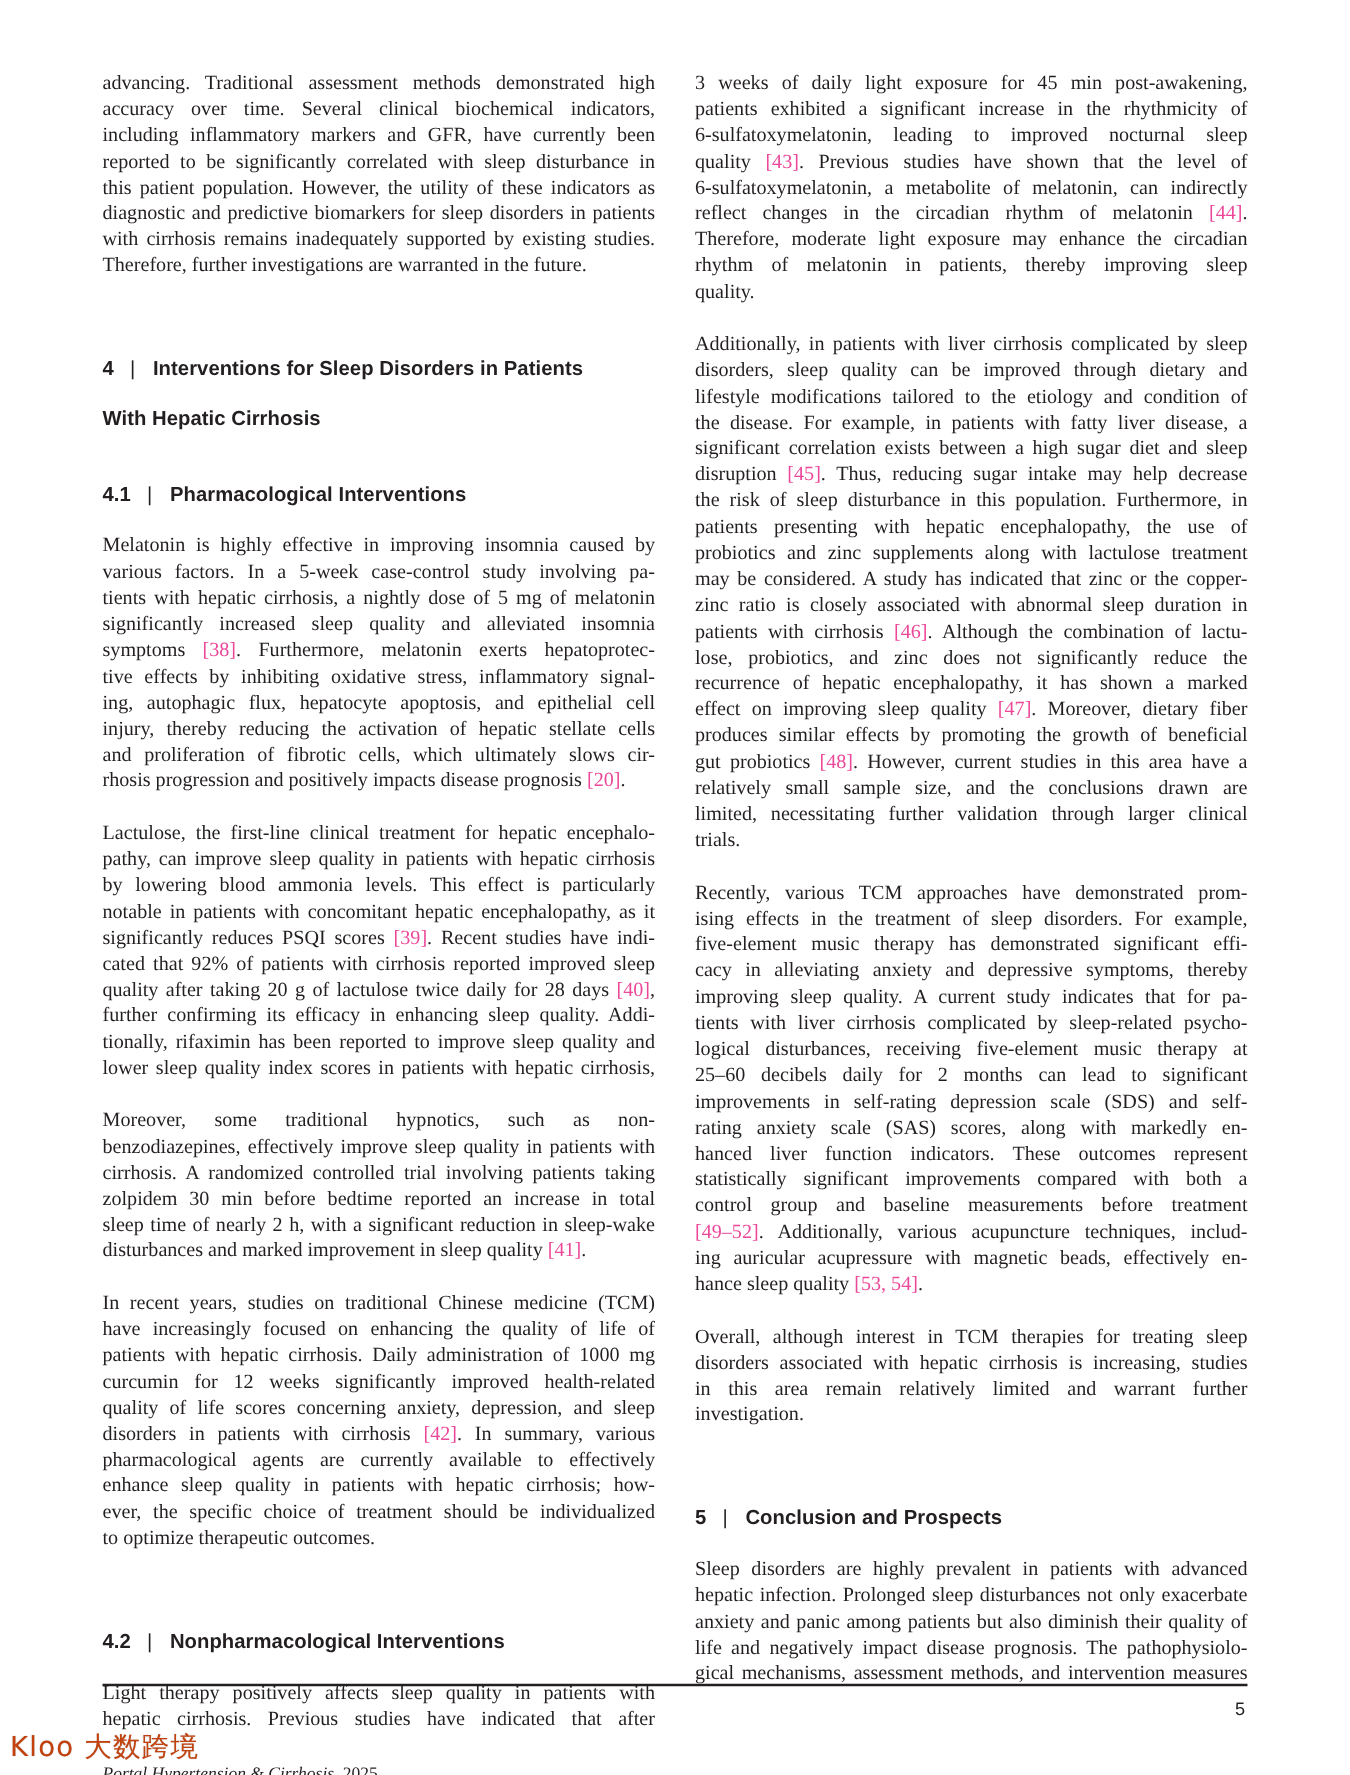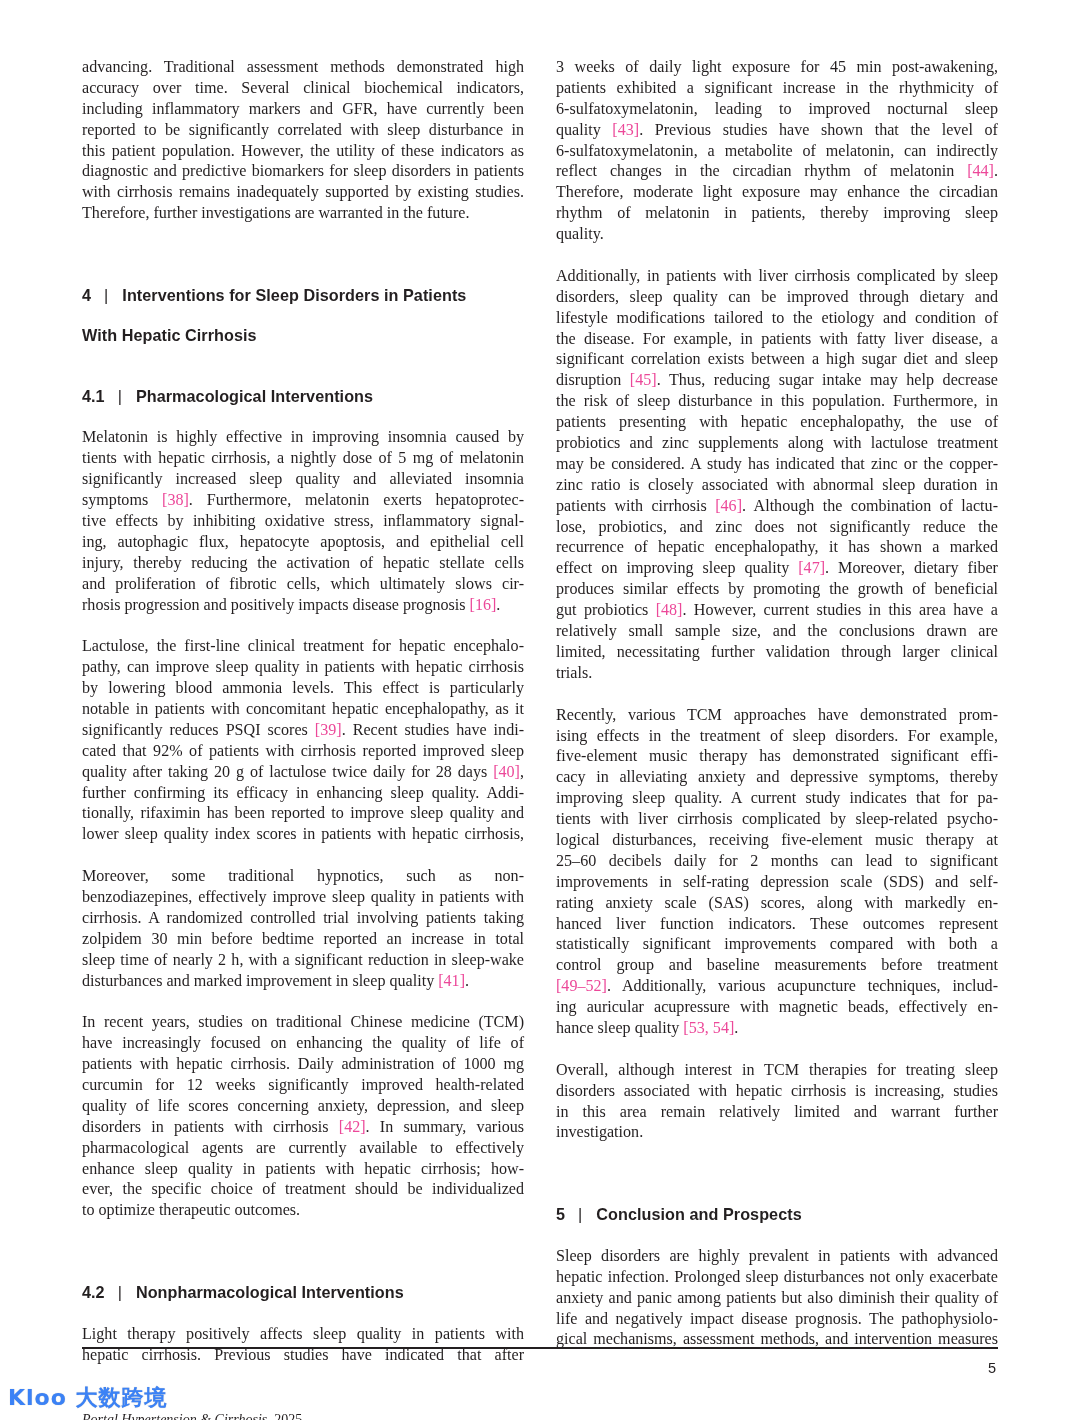--- a/index.html
+++ b/index.html
@@ -36,21 +36,21 @@
       position: absolute; left: 82px; top: 1412px; font-size: 14px; font-style: italic;
       font-family: "Liberation Serif", serif;
     }
     .footer-journal .yr { font-style: normal; }
     .footer-page {
       position: absolute; left: 988px; top: 1360px; font-size: 14.5px;
       font-family: "Liberation Sans", sans-serif;
     }
     .watermark {
       position: absolute; left: 8px; top: 1383px; font-size: 22px;
-      color: #3b82f6; font-family: "DejaVu Sans", sans-serif; font-weight: bold;
+      color: #c2410c; font-family: "DejaVu Sans", sans-serif; font-weight: normal;
       letter-spacing: 1px; text-shadow: 0 0 1px #bdbdbd;
     }
   </style>
 </head>
 <body>
 
 <div class="col col-left">
   <div class="para">
       <span class="line"><span>advancing. Traditional assessment methods demonstrated high</span></span>
       <span class="line"><span>accuracy over time. Several clinical biochemical indicators,</span></span>
@@ -66,28 +66,29 @@
     <span class="num">4</span><span class="bar">|</span><span>Interventions for Sleep Disorders in Patients</span>
   </div>
   <div class="heading">With Hepatic Cirrhosis</div>
   <div class="gap"></div>
   <div class="heading">
     <span class="num">4.1</span><span class="bar">|</span><span>Pharmacological Interventions</span>
   </div>
   <div class="gap"></div>
   <div class="para">
       <span class="line"><span>Melatonin is highly effective in improving insomnia caused by</span></span>
+      <span class="line"><span>various factors. In a 5-week case-control study involving pa-</span></span>
       <span class="line"><span>tients with hepatic cirrhosis, a nightly dose of 5 mg of melatonin</span></span>
       <span class="line"><span>significantly increased sleep quality and alleviated insomnia</span></span>
       <span class="line"><span>symptoms </span><span class="cite">[38]</span><span>. Furthermore, melatonin exerts hepatoprotec-</span></span>
       <span class="line"><span>tive effects by inhibiting oxidative stress, inflammatory signal-</span></span>
       <span class="line"><span>ing, autophagic flux, hepatocyte apoptosis, and epithelial cell</span></span>
       <span class="line"><span>injury, thereby reducing the activation of hepatic stellate cells</span></span>
       <span class="line"><span>and proliferation of fibrotic cells, which ultimately slows cir-</span></span>
-      <span class="line last"><span>rhosis progression and positively impacts disease prognosis </span><span class="cite">[16]</span><span>.</span></span>
+      <span class="line last"><span>rhosis progression and positively impacts disease prognosis </span><span class="cite">[20]</span><span>.</span></span>
     </div>
   <div class="gap"></div>
   <div class="para">
       <span class="line"><span>Lactulose, the first-line clinical treatment for hepatic encephalo-</span></span>
       <span class="line"><span>pathy, can improve sleep quality in patients with hepatic cirrhosis</span></span>
       <span class="line"><span>by lowering blood ammonia levels. This effect is particularly</span></span>
       <span class="line"><span>notable in patients with concomitant hepatic encephalopathy, as it</span></span>
       <span class="line"><span>significantly reduces PSQI scores </span><span class="cite">[39]</span><span>. Recent studies have indi-</span></span>
       <span class="line"><span>cated that 92% of patients with cirrhosis reported improved sleep</span></span>
       <span class="line"><span>quality after taking 20 g of lactulose twice daily for 28 days </span><span class="cite">[40]</span><span>,</span></span>

